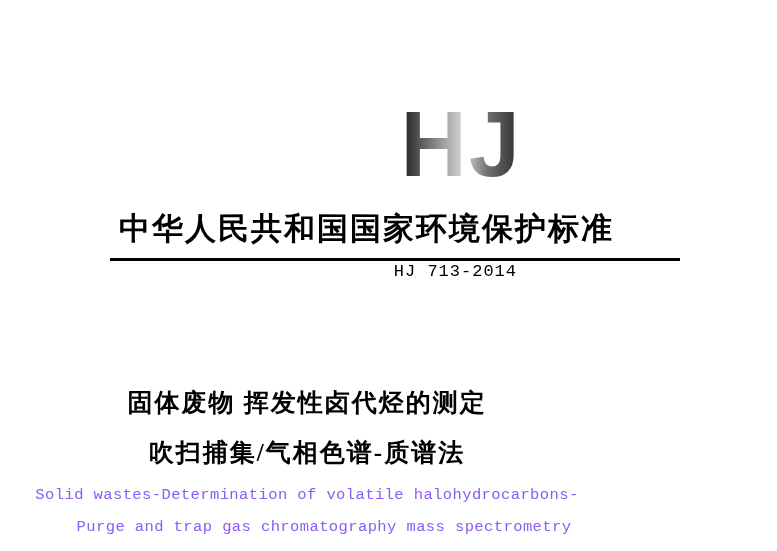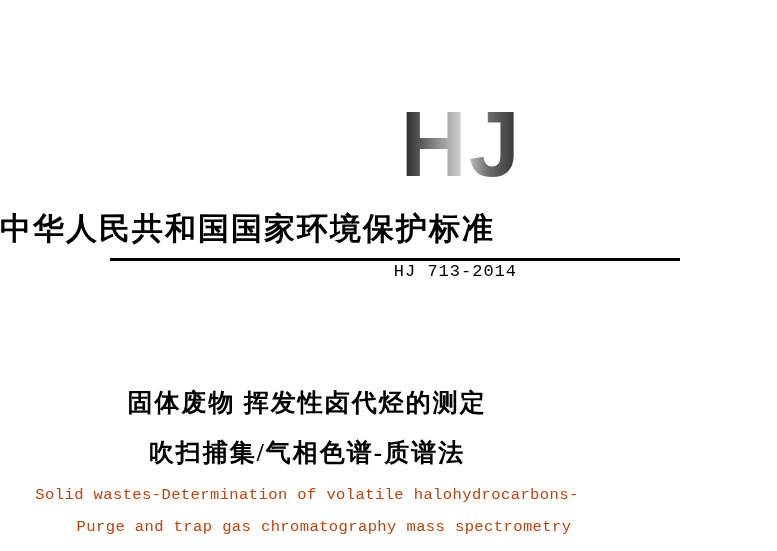--- a/index.html
+++ b/index.html
@@ -38,21 +38,21 @@
     -webkit-text-fill-color: transparent;
     text-shadow: none;
   }
 
   
   .std-title {
     position: absolute;
     left: 0;
     right: 0;
     top: 208px;
-    text-align: left;
+    text-align: right;
     font-family: "Liberation Serif", serif;
     font-size: 31px;
     font-weight: bold;
     letter-spacing: 2px;
     color: #000000;
   }
 
   
   .rule {
     position: absolute;
@@ -92,21 +92,21 @@
 
   
   .subject-en {
     position: absolute;
     left: 0;
     right: 0;
     text-align: center;
     font-family: "Liberation Mono", monospace;
     font-size: 15.5px;
     letter-spacing: 0.4px;
-    color: #c2410c;
+    color: #8b5cf6;
   }
   .subject-en.line1 { top: 486px; }
   .subject-en.line2 { top: 518px; padding-left: 34px; }
 </style>
 </head>
 <body>
 
 <div class="page">
 
   <div class="logo">HJ</div>

